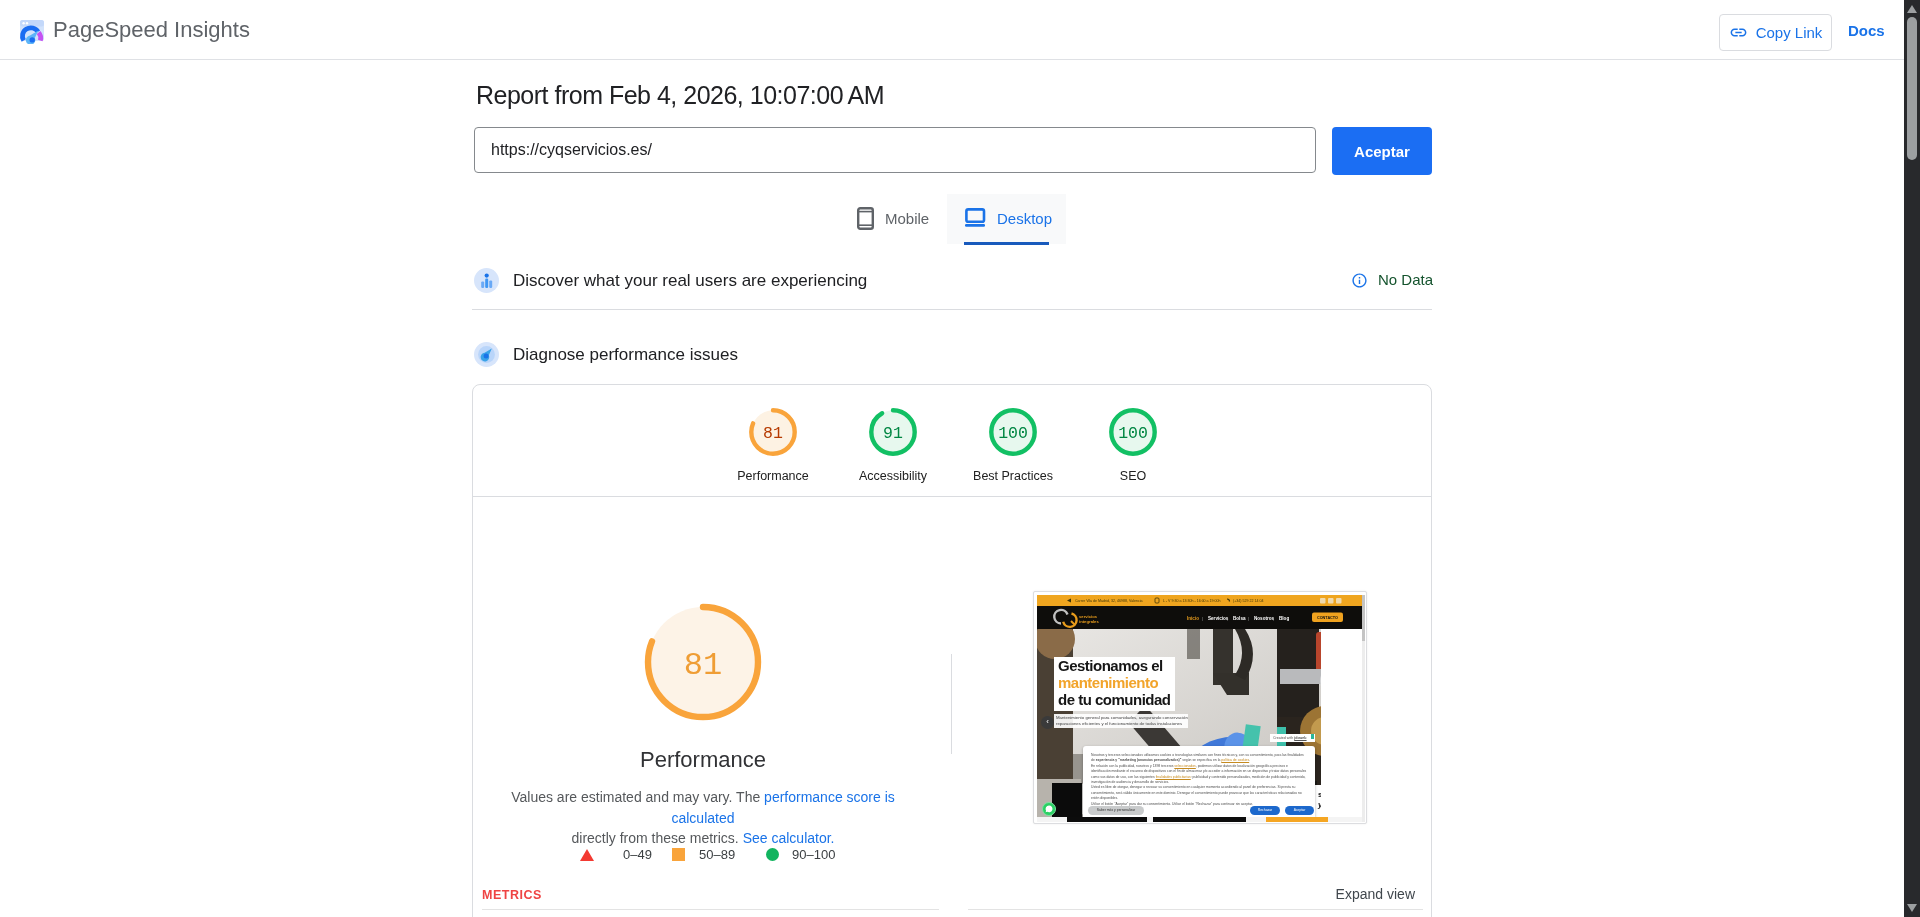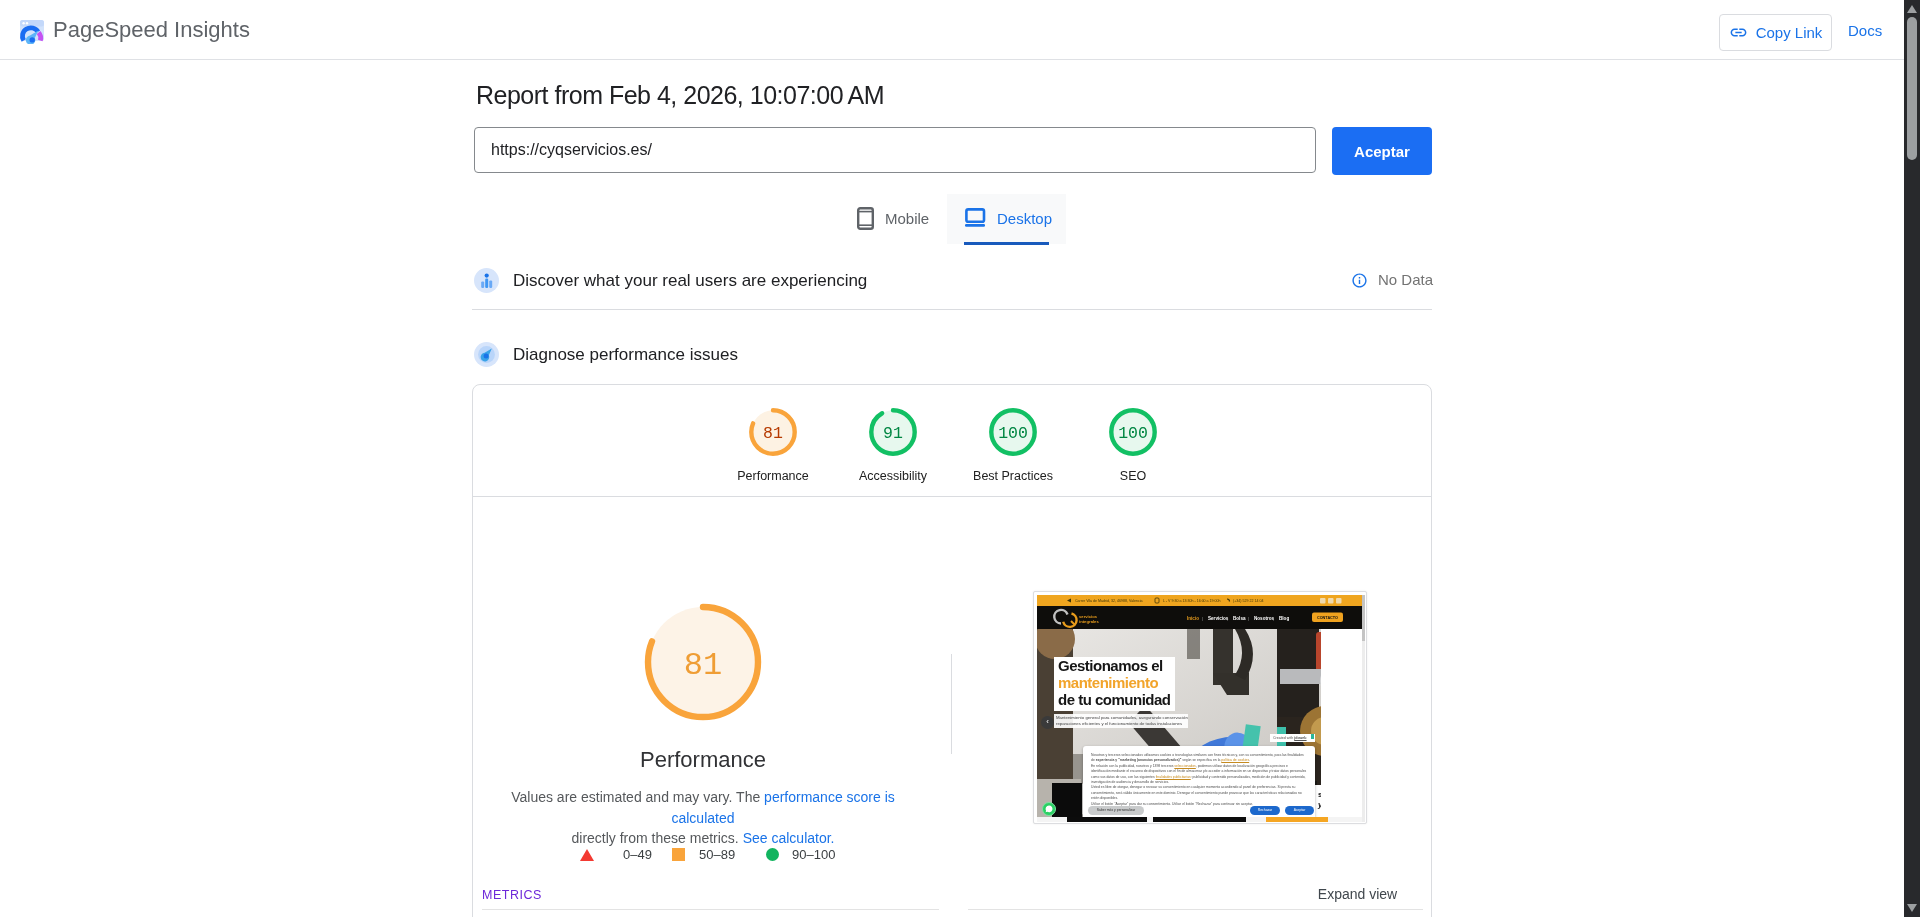--- a/index.html
+++ b/index.html
@@ -7,61 +7,61 @@
   font-family:"Liberation Sans", sans-serif; }
 .abs { position:absolute; }
 #page { position:relative; width:1920px; height:917px; }
 
 
 #hdr { position:absolute; left:0; top:0; width:1904px; height:60px; border-bottom:1px solid #dfe1e5; background:#fff; }
 #hdr-title { position:absolute; left:53px; top:17px; font-size:22px; color:#5f6368; }
 #copylink { position:absolute; left:1719px; top:14px; width:113px; height:37px;
   border:1px solid #dadce0; border-radius:4px; display:flex; align-items:center;
   justify-content:center; gap:8px; color:#1a73e8; font-size:15px; font-weight:500; background:#fff;}
-#docs { position:absolute; left:1848px; top:22px; color:#1a73e8; font-size:15px; font-weight:400; }
+#docs { position:absolute; left:1848px; top:22px; color:#1a73e8; font-size:15px; font-weight:700; }
 
 
 #rpt-title { position:absolute; left:476px; top:81px; font-size:25px; letter-spacing:-0.5px; color:#202124; }
 #urlbox { position:absolute; left:474px; top:127px; width:842px; height:46px;
   border:1px solid #85898d; border-radius:4px; display:flex; align-items:center;
   padding-left:16px; font-size:16px; color:#202124; }
 #analyze { position:absolute; left:1332px; top:127px; width:100px; height:48px;
   background:#1b6ef3; border-radius:4px; color:#fff; font-size:15px; font-weight:700;
   display:flex; align-items:center; justify-content:center; }
 
 
 #tab-desk-bg { position:absolute; left:947px; top:194px; width:119px; height:50px; background:#f8f9fa; }
 #tab-desk-line { position:absolute; left:964px; top:242px; width:85px; height:3px; background:#185abc; }
 .tabtxt { position:absolute; font-size:15px; font-weight:500; top:210px; }
 #mob-txt { left:885px; color:#5f6368; }
 #desk-txt { left:997px; color:#1a73e8; }
 
 
 .seccirc { position:absolute; width:25px; height:25px; border-radius:50%; background:#d7e5fb; }
 .sectxt { position:absolute; font-size:17px; font-weight:500; color:#202124; }
-#nodata { position:absolute; left:1378px; top:271px; font-size:15px; font-weight:500; color:#737373;text-align:right; }
+#nodata { position:absolute; left:1378px; top:271px; font-size:15px; font-weight:500; color:#14532d;text-align:right; }
 #div1 { position:absolute; left:472px; top:309px; width:960px; height:1px; background:#dadce0; }
 
 
 #card { position:absolute; left:472px; top:384px; width:960px; height:556px;
   border:1px solid #dadce0; border-radius:8px; background:#fff; }
 #gaugediv { position:absolute; left:473px; top:496px; width:958px; height:1px; background:#dadce0; }
 .glabel { position:absolute; top:469px; width:160px; text-align:center; font-size:12.5px; color:#212121; }
 #vdiv { position:absolute; left:951px; top:654px; width:1px; height:100px; background:#dadce0; }
 
 
 #perf-h2 { position:absolute; left:553px; top:747px; width:300px; text-align:center;
   font-size:22px; color:#313235; }
 #perf-p { position:absolute; left:478px; top:787px; width:450px; text-align:center;
   font-size:14px; line-height:20.5px; color:#55585b; }
 #perf-p a { color:#1a73e8; text-decoration:none; }
 .leg { position:absolute; top:847px; font-size:13px; color:#3c4043; display:flex; align-items:center; }
-#metrics { position:absolute; left:482px; top:888px; font-size:12.5px; font-weight:400;
-  letter-spacing:.5px; color:#6d28d9; }
-#expand { position:absolute; left:1300px; top:886px; width:115px; text-align:center;
+#metrics { position:absolute; left:482px; top:888px; font-size:12.5px; font-weight:700;
+  letter-spacing:.5px; color:#ef4444; }
+#expand { position:absolute; left:1300px; top:886px; width:115px; text-align:right;
   font-size:14px; color:#40474d; }
 #bdiv1 { position:absolute; left:482px; top:909px; width:457px; height:1px; background:#e3e3e3; }
 #bdiv2 { position:absolute; left:968px; top:909px; width:455px; height:1px; background:#e3e3e3; }
 
 
 #sbar { position:absolute; left:1904px; top:0; width:16px; height:917px; background:#28292c; }
 #sthumb { position:absolute; left:1907px; top:17px; width:10px; height:143px; border-radius:5px; background:#9c9fa1; }
 
 
 #thumb { position:absolute; left:1033px; top:591px; width:334px; height:233px;

